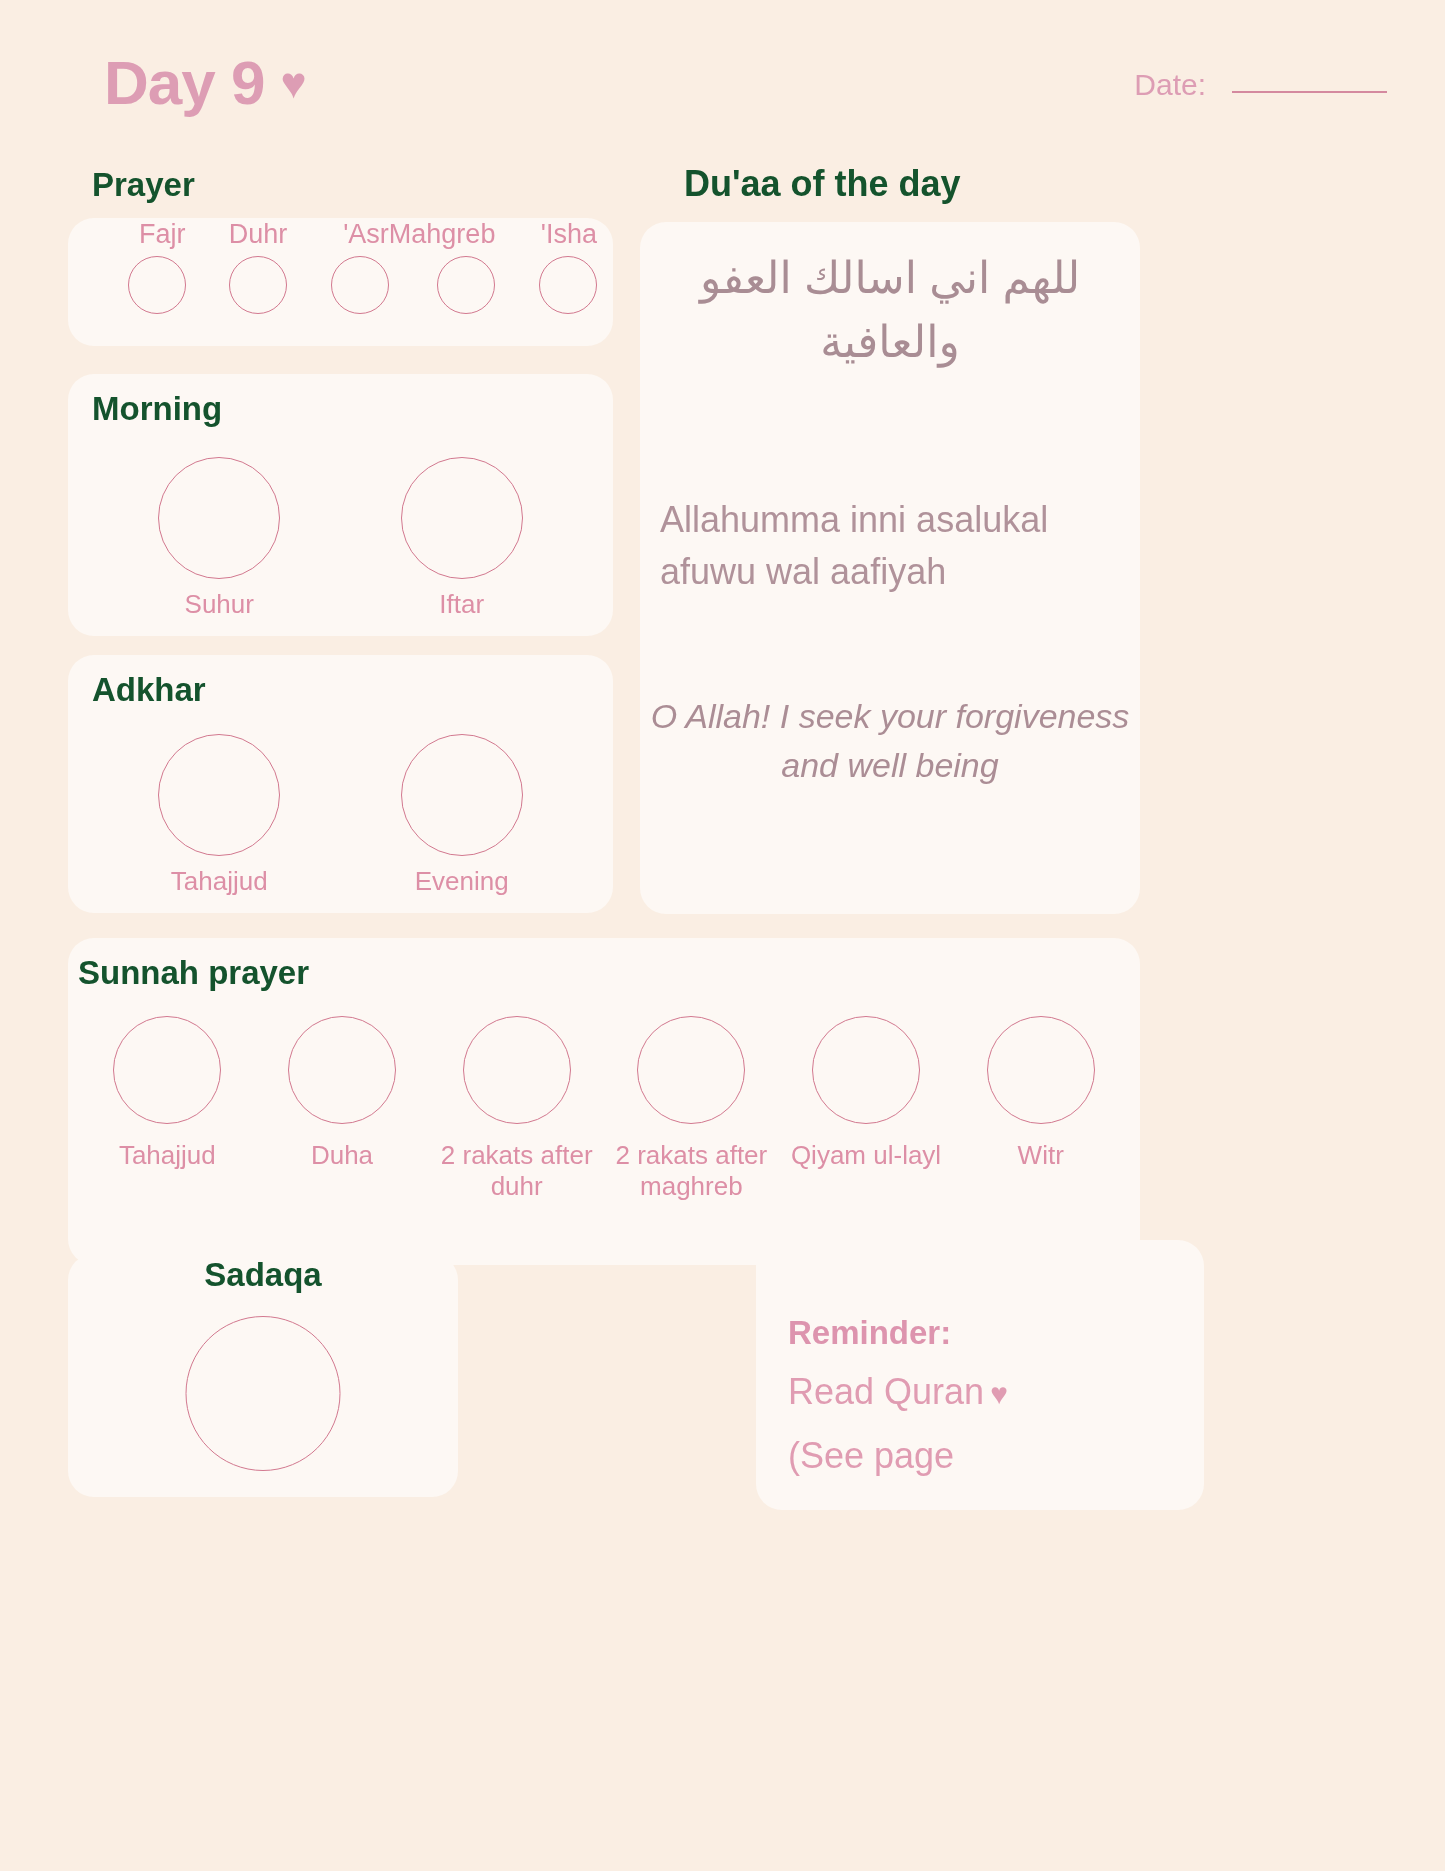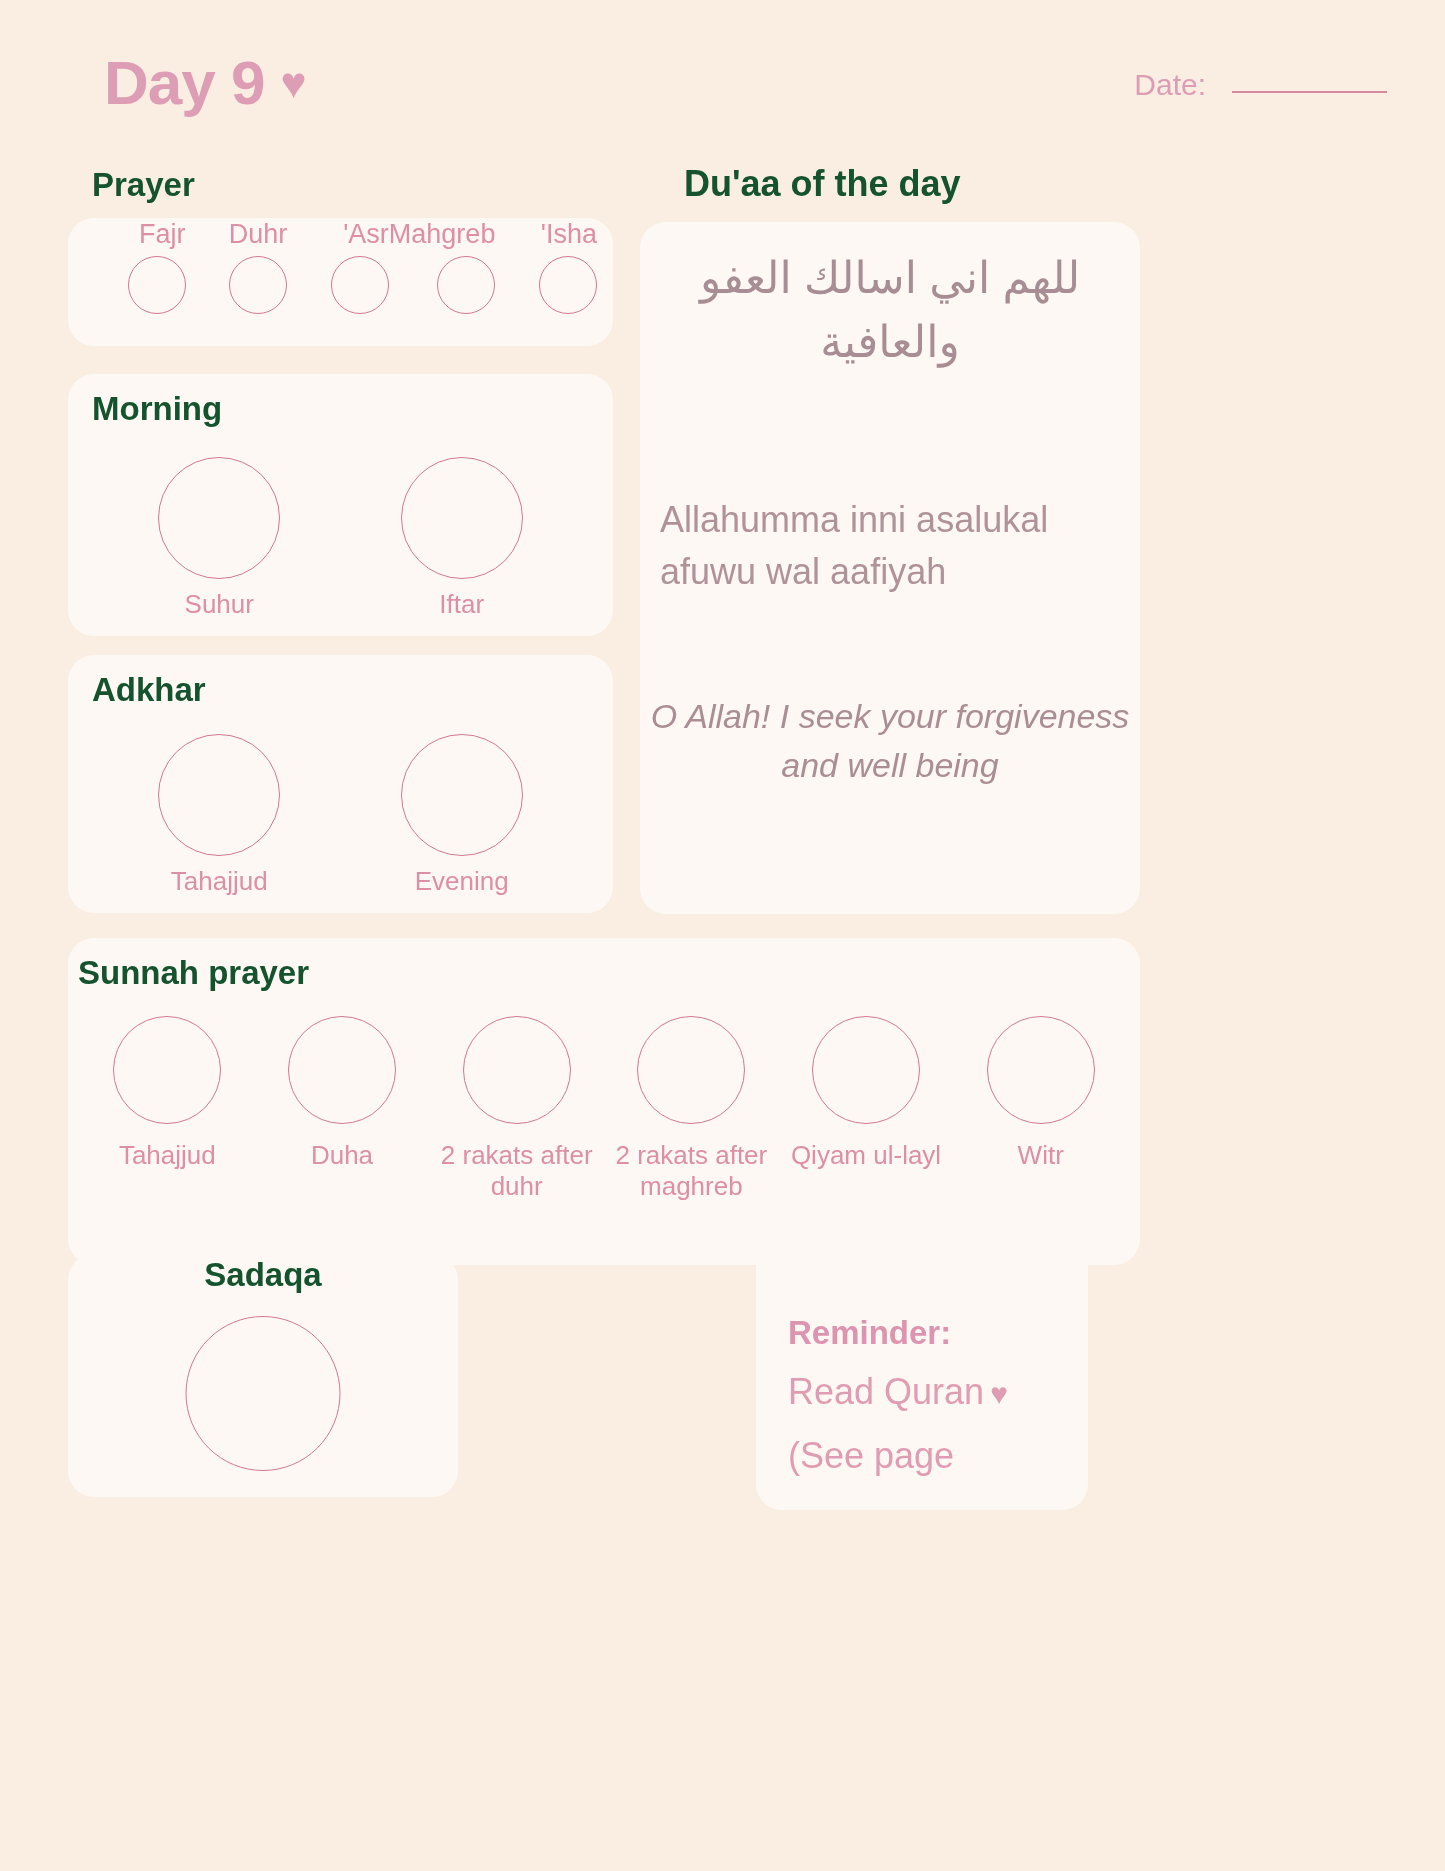--- a/index.html
+++ b/index.html
@@ -184,21 +184,21 @@
     position: absolute;
     left: 50%;
     transform: translateX(-50%);
     top: 62px;
     width: 155px; height: 155px;
   }
 
   
   #reminder-card {
     left: 756px; top: 1240px;
-    width: 332px; height: 270px;
+    width: 448px; height: 270px;
   }
   #reminder-heading {
     position: absolute;
     left: 32px; top: 76px;
     font-size: 33px;
     font-weight: bold;
     color: #dd94ae;
     line-height: 1;
   }
   .reminder-line {

